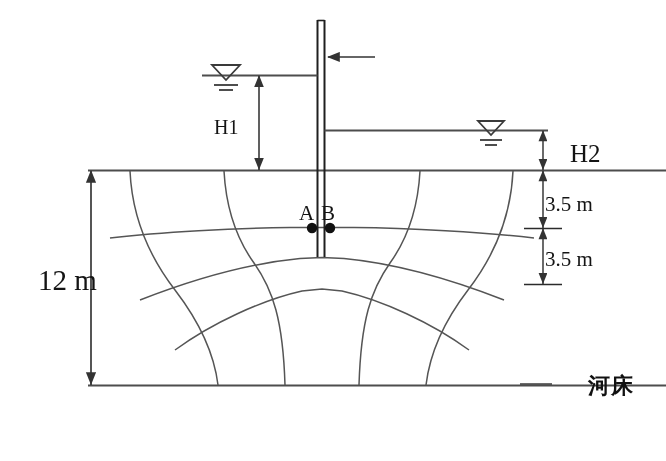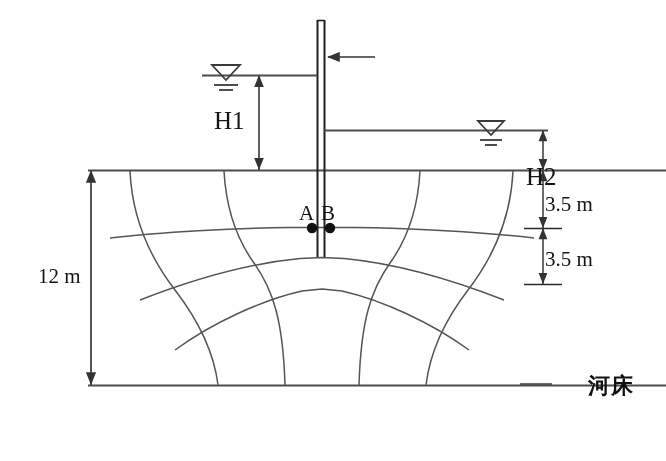--- a/index.html
+++ b/index.html
@@ -33,23 +33,23 @@
     white-space: nowrap;
     line-height: 1;
     color: #141414;
     font-family: "Liberation Serif", "DejaVu Serif", serif;
   }
   .lbl-cjk {
     font-family: "DejaVu Sans", "Liberation Sans", sans-serif;
     font-weight: 600;
     color: #111111;
   }
-  .lbl-h1 { left: 214px; top: 108px; font-size: 25px; }
-  .lbl-h2 { left: 526px; top: 141px; font-size: 25px; margin-top: 23px; }
-  .lbl-12m { left: 38px; top: 266px; font-size: 21px; }
+  .lbl-h1 { left: 214px; top: 117px; font-size: 20px; }
+  .lbl-h2 { left: 570px; top: 141px; font-size: 25px; }
+  .lbl-12m { left: 38px; top: 266px; font-size: 29px; }
   .lbl-35a { left: 545px; top: 194px; font-size: 21px; }
   .lbl-35b { left: 545px; top: 249px; font-size: 21px; }
   .lbl-a { left: 299px; top: 203px; font-size: 21px; }
   .lbl-b { left: 321px; top: 203px; font-size: 21px; }
   .lbl-pile { left: 379px; top: 43px; font-size: 22px; letter-spacing: 1px; }
   .lbl-bed { left: 588px; top: 375px; font-size: 22px; letter-spacing: 1px; }
   .lbl-ground { left: 226px; top: 405px; font-size: 31px; letter-spacing: 6px; }
 </style>
 </head>
 <body>

